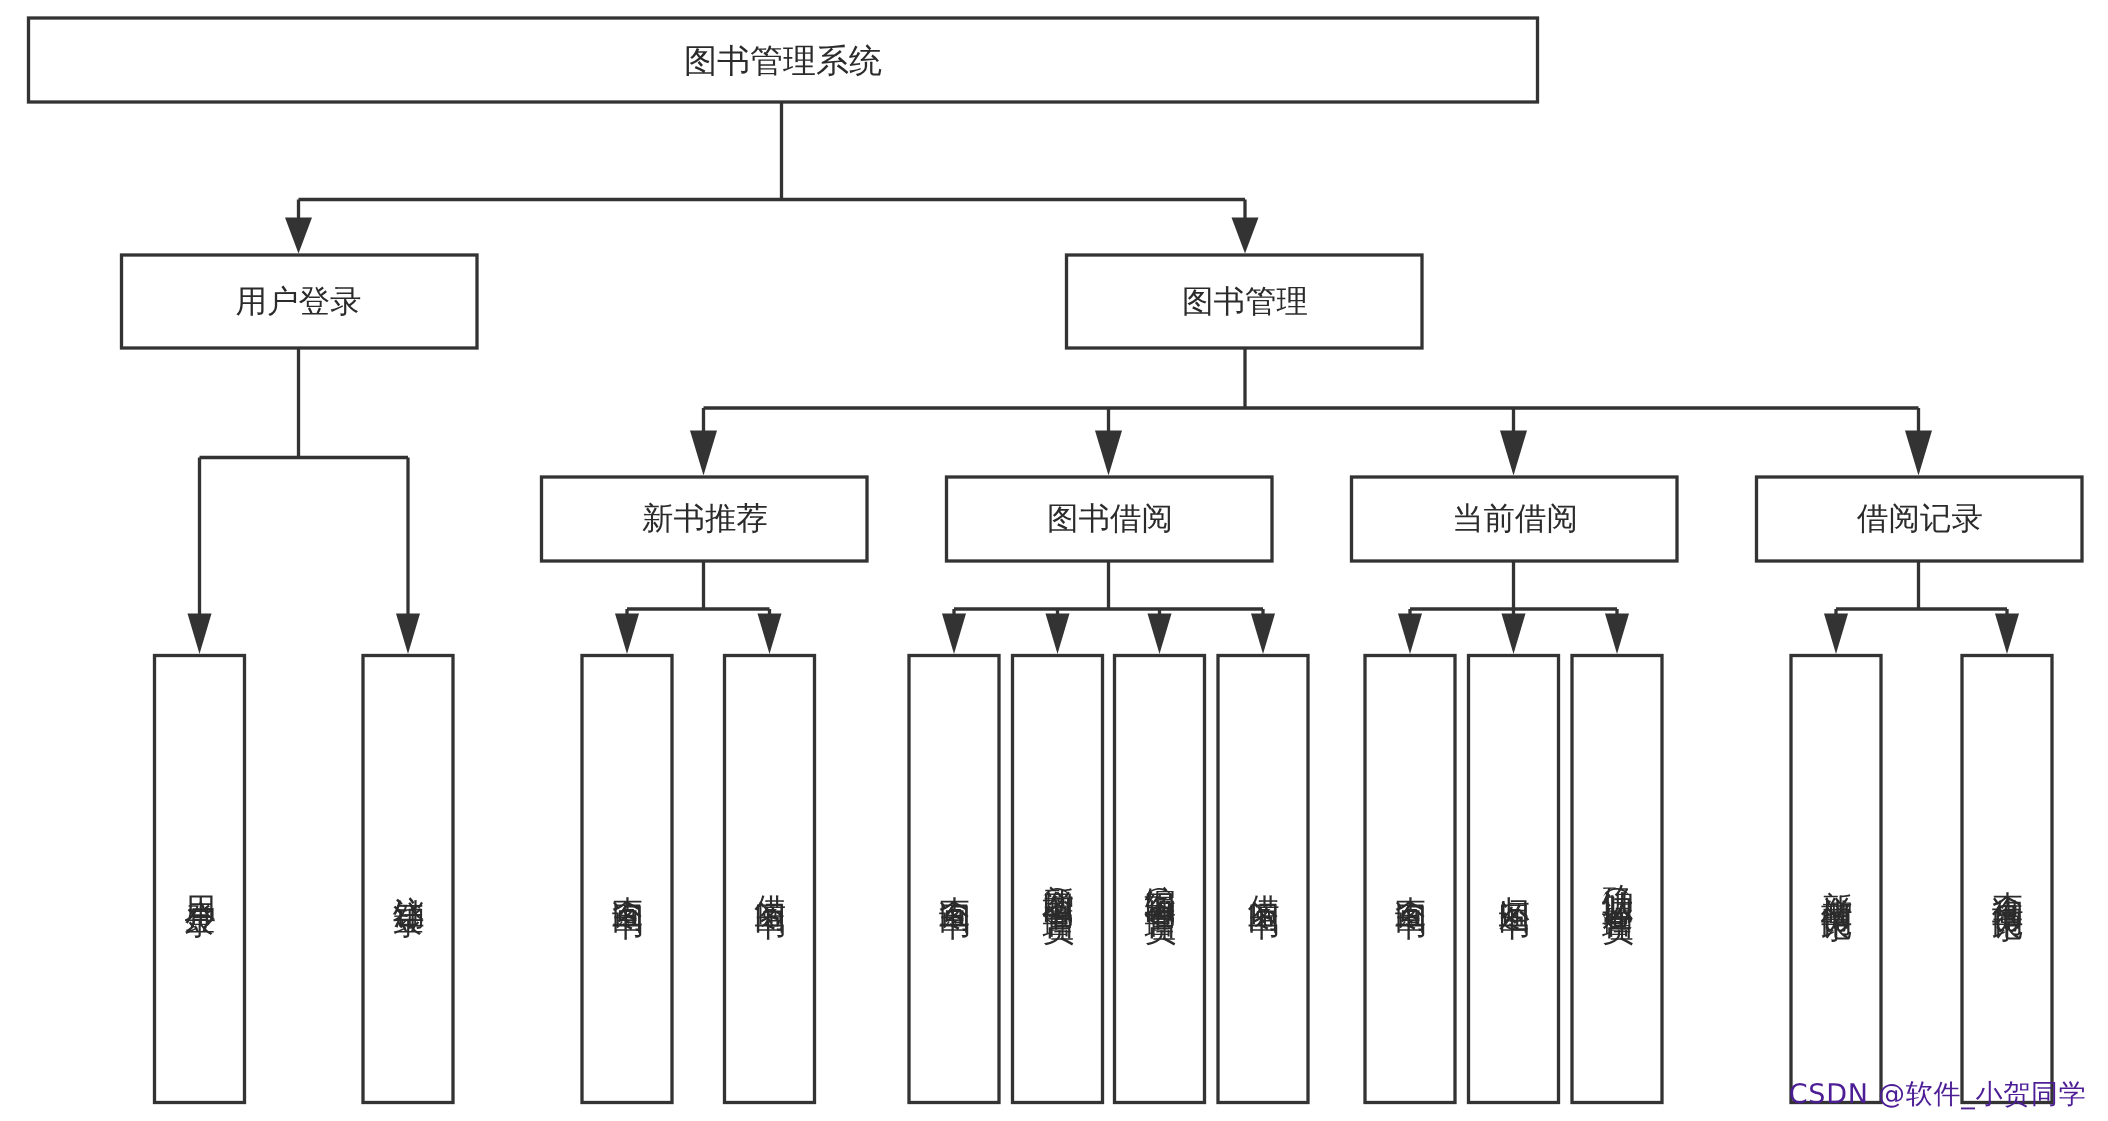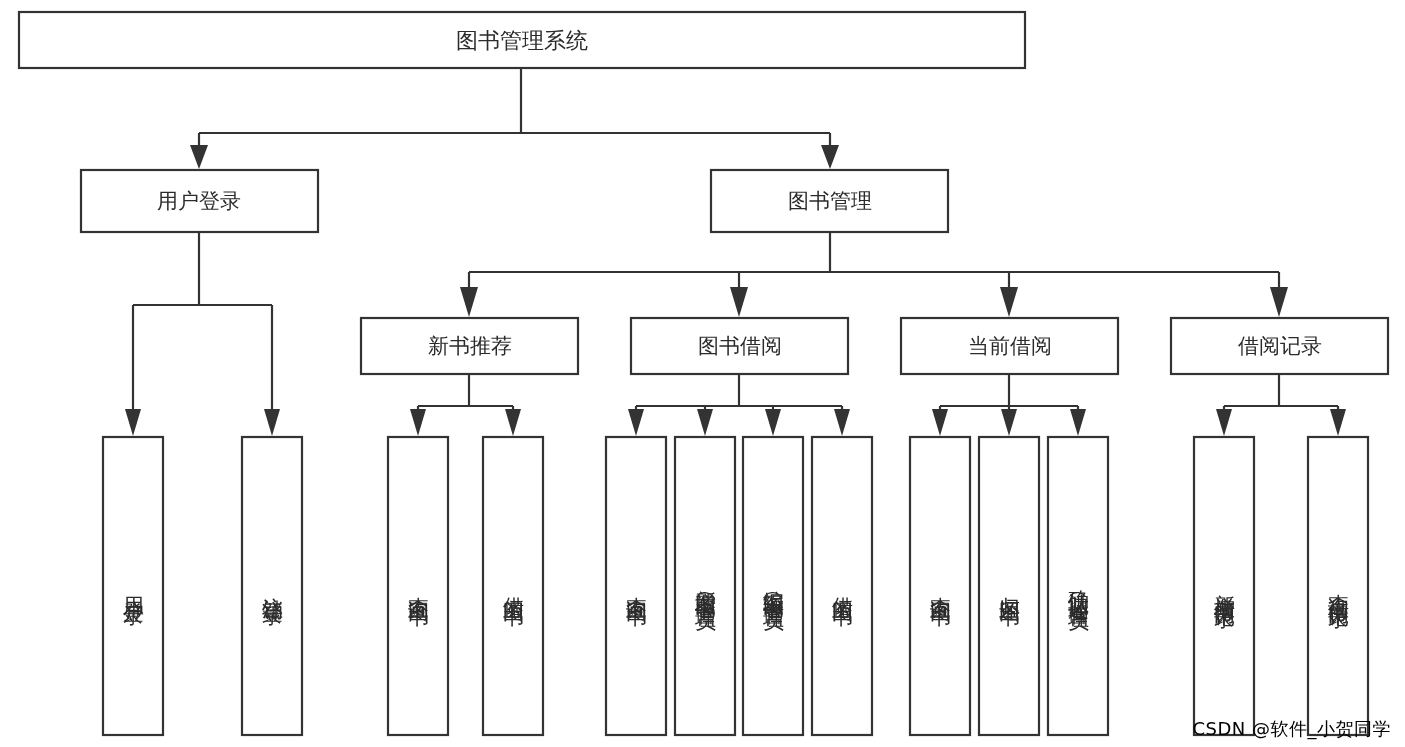--- a/index.html
+++ b/index.html
@@ -69,21 +69,21 @@
     color: #2b2b2b;
     white-space: nowrap;
     text-align: center;
   }
   .watermark {
     position: absolute;
     right: 14px;
     bottom: 6px;
     font-family: "DejaVu Sans", "Liberation Sans", sans-serif;
     font-size: 18px;
-    color: #000000;
+    color: #4c1d95;
     letter-spacing: 0.5px;
     white-space: nowrap;
     pointer-events: none;
   }
 </style>
 </head>
 <body>
 
 <div id="diagram-root">
 

